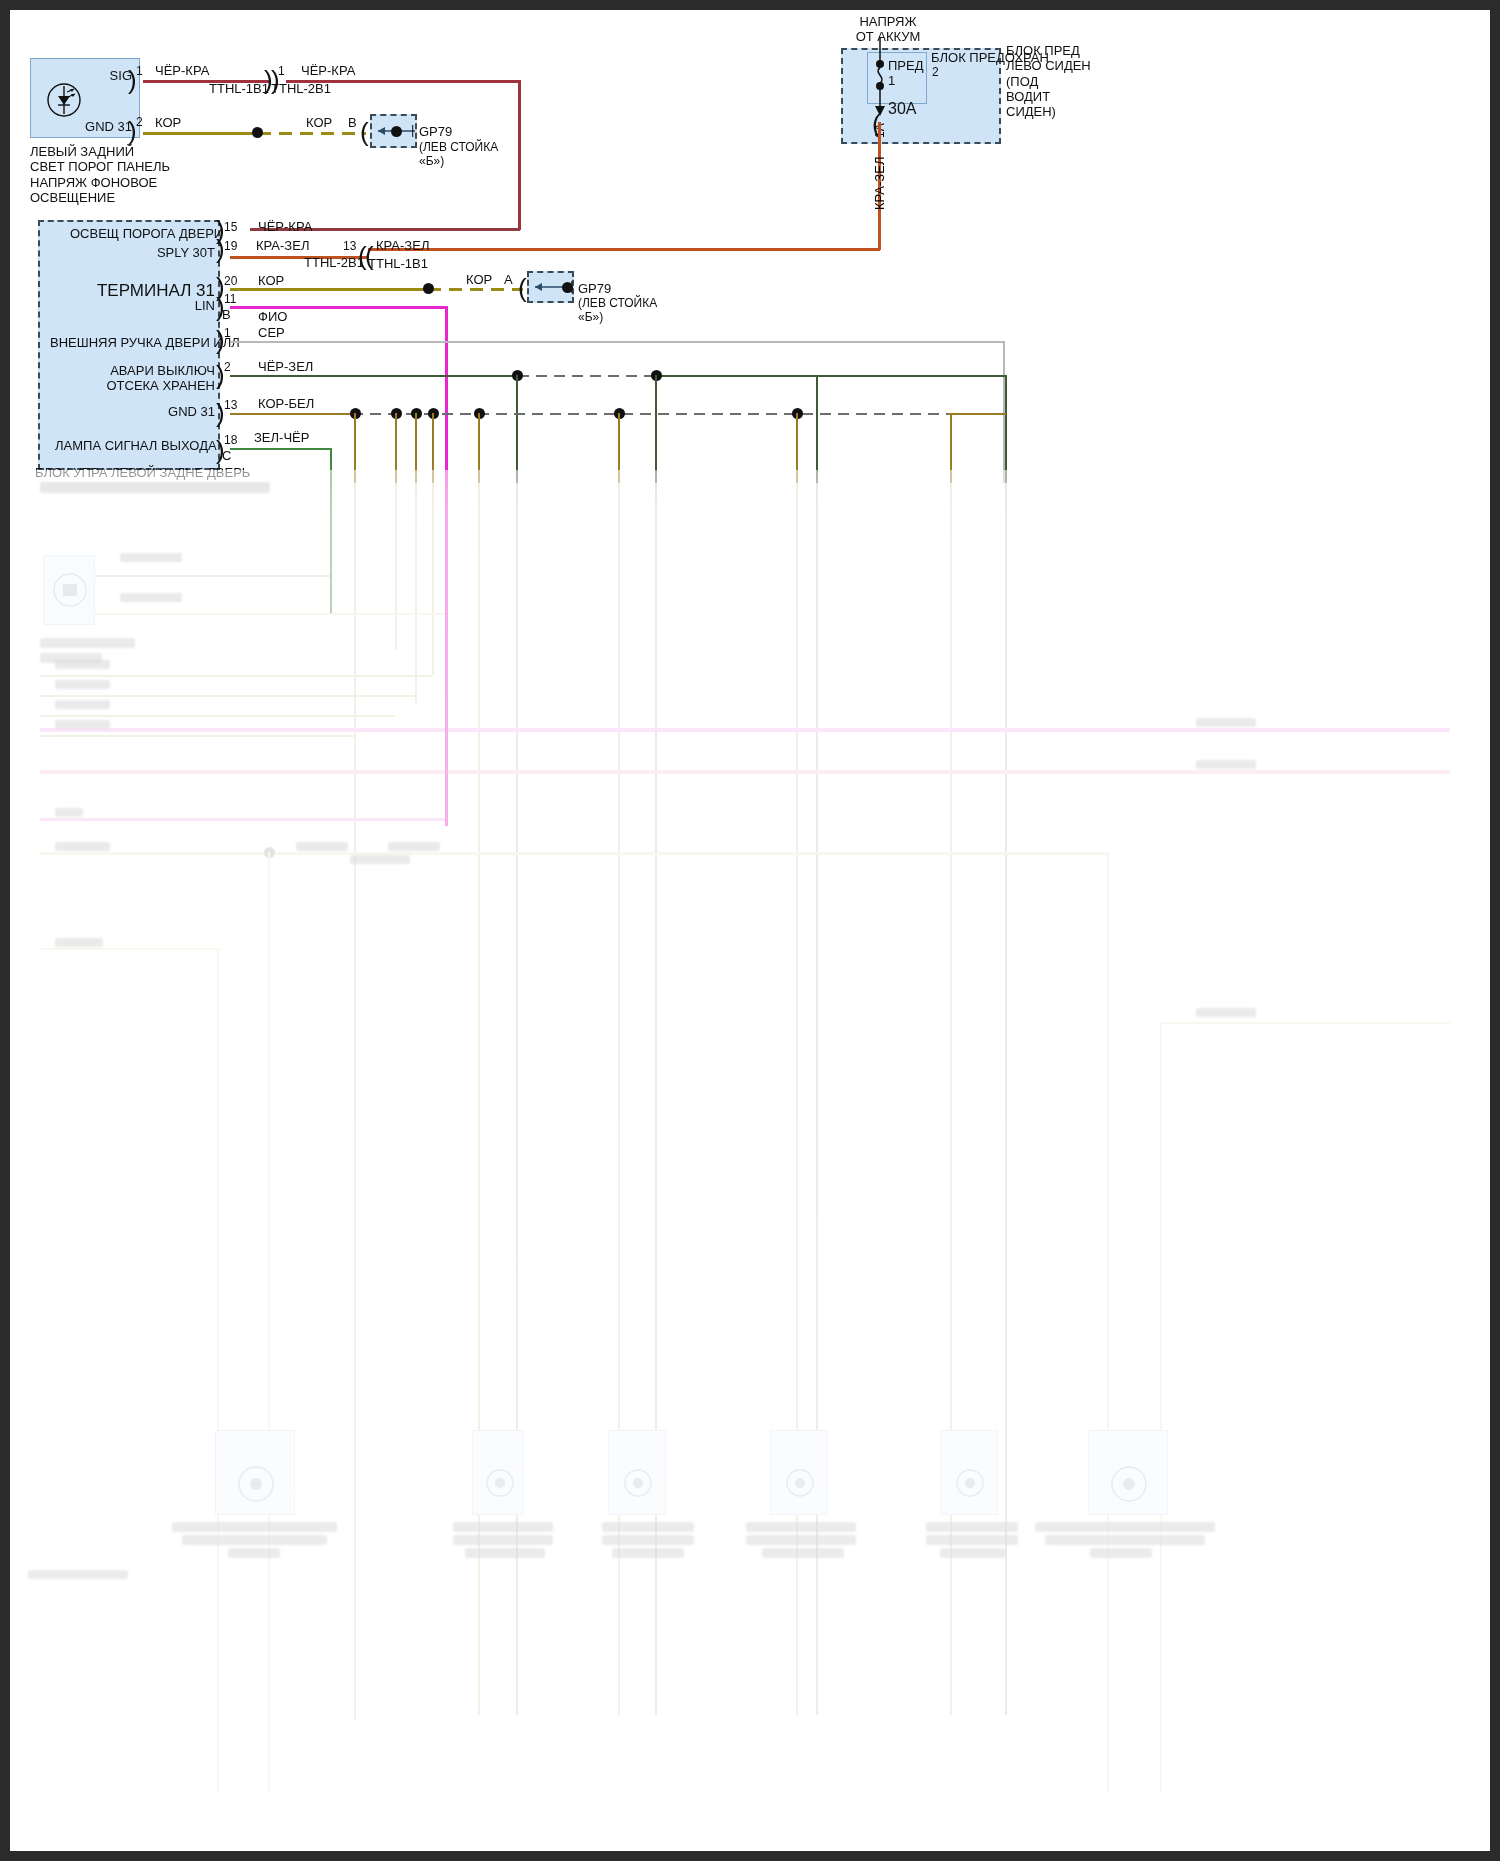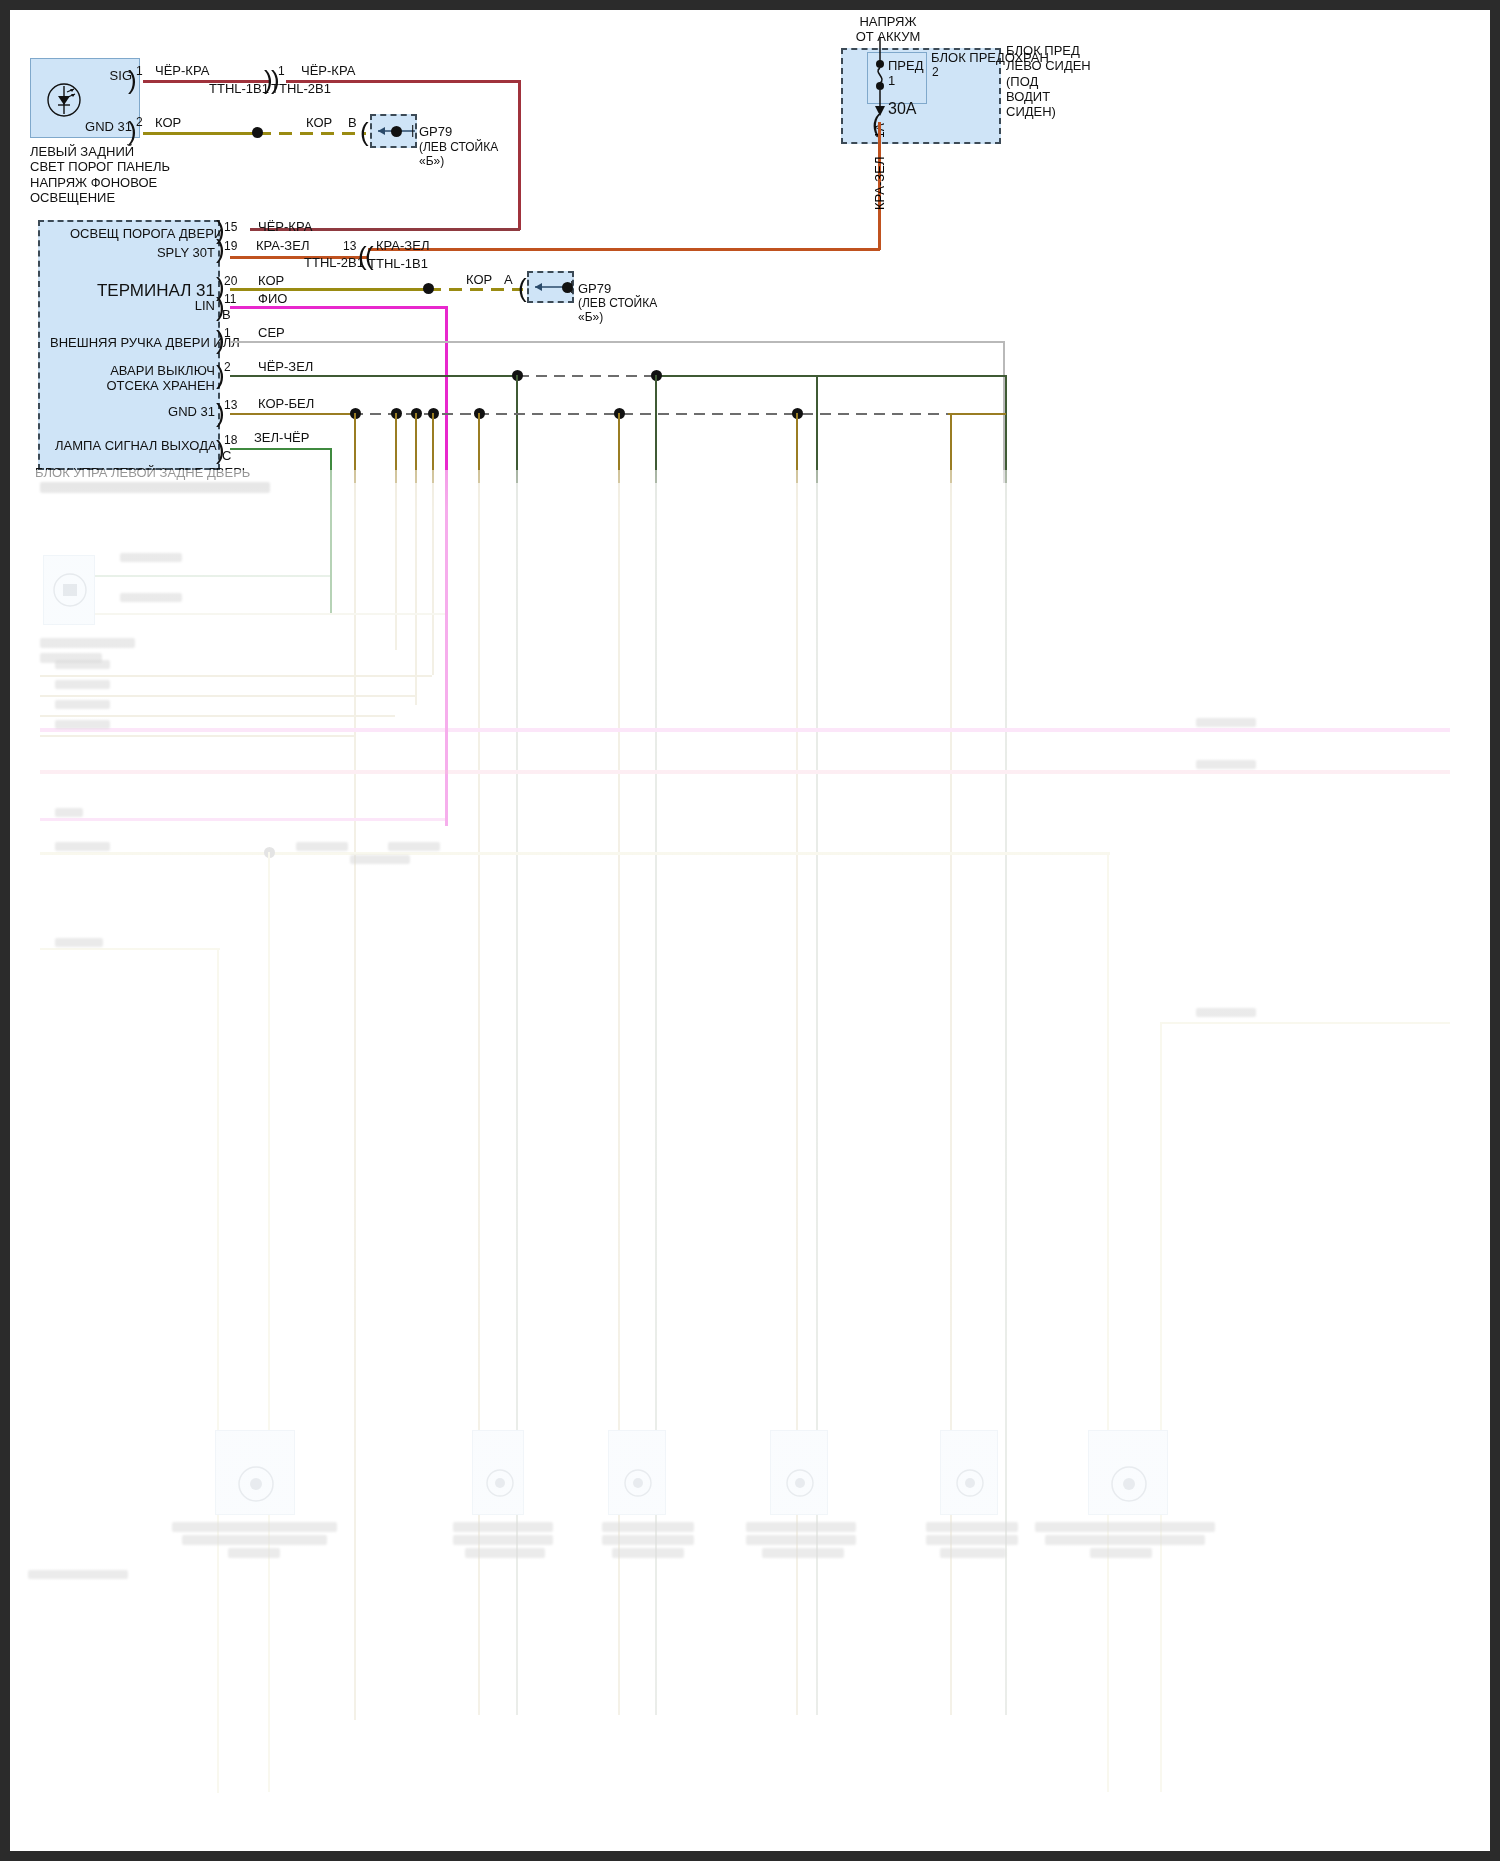--- a/index.html
+++ b/index.html
@@ -186,21 +186,21 @@
     </svg>
     <div class="dot" style="left:552px;top:272px;"></div>
     <span class="lbl" style="left:560px;top:268px;font-size:13px;">|</span>
     <span class="lbl" style="left:568px;top:271px;font-size:13px;">GP79</span>
     <span class="lbl" style="left:568px;top:286px;font-size:12px;">(ЛЕВ СТОЙКА
 «Б»)</span>
 
     <span class="lbl" style="left:60px;top:288px;font-size:13px;text-align:right;width:145px;">LIN</span>
     <span class="conn" style="left:206px;top:284px;">)</span>
     <span class="lbl" style="left:214px;top:282px;font-size:12px;">11</span>
-    <span class="lbl" style="left:248px;top:281px;font-size:13px;">ФИО</span>
+    <span class="lbl" style="left:248px;top:299px;font-size:13px;">ФИО</span>
     <span class="lbl" style="left:212px;top:297px;font-size:13px;">B</span>
     <div class="wire" style="left:220px;top:296px;width:218px;height:3.4px;background:#e827cd;"></div>
     <div class="wire" style="left:435px;top:296px;width:3.4px;height:520px;background:#e827cd;"></div>
 
     <span class="lbl" style="left:40px;top:325px;font-size:13px;text-align:right;width:165px;">ВНЕШНЯЯ РУЧКА ДВЕРИ ИЛЛ</span>
     <span class="conn" style="left:206px;top:317px;">)</span>
     <span class="lbl" style="left:214px;top:316px;font-size:12px;">1</span>
     <span class="lbl" style="left:248px;top:315px;font-size:13px;">СЕР</span>
     <div class="wire" style="left:220px;top:331px;width:775px;height:2.4px;background:#b9b9b9;"></div>
     <div class="wire" style="left:993px;top:331px;width:2.4px;height:142px;background:#b9b9b9;"></div>

